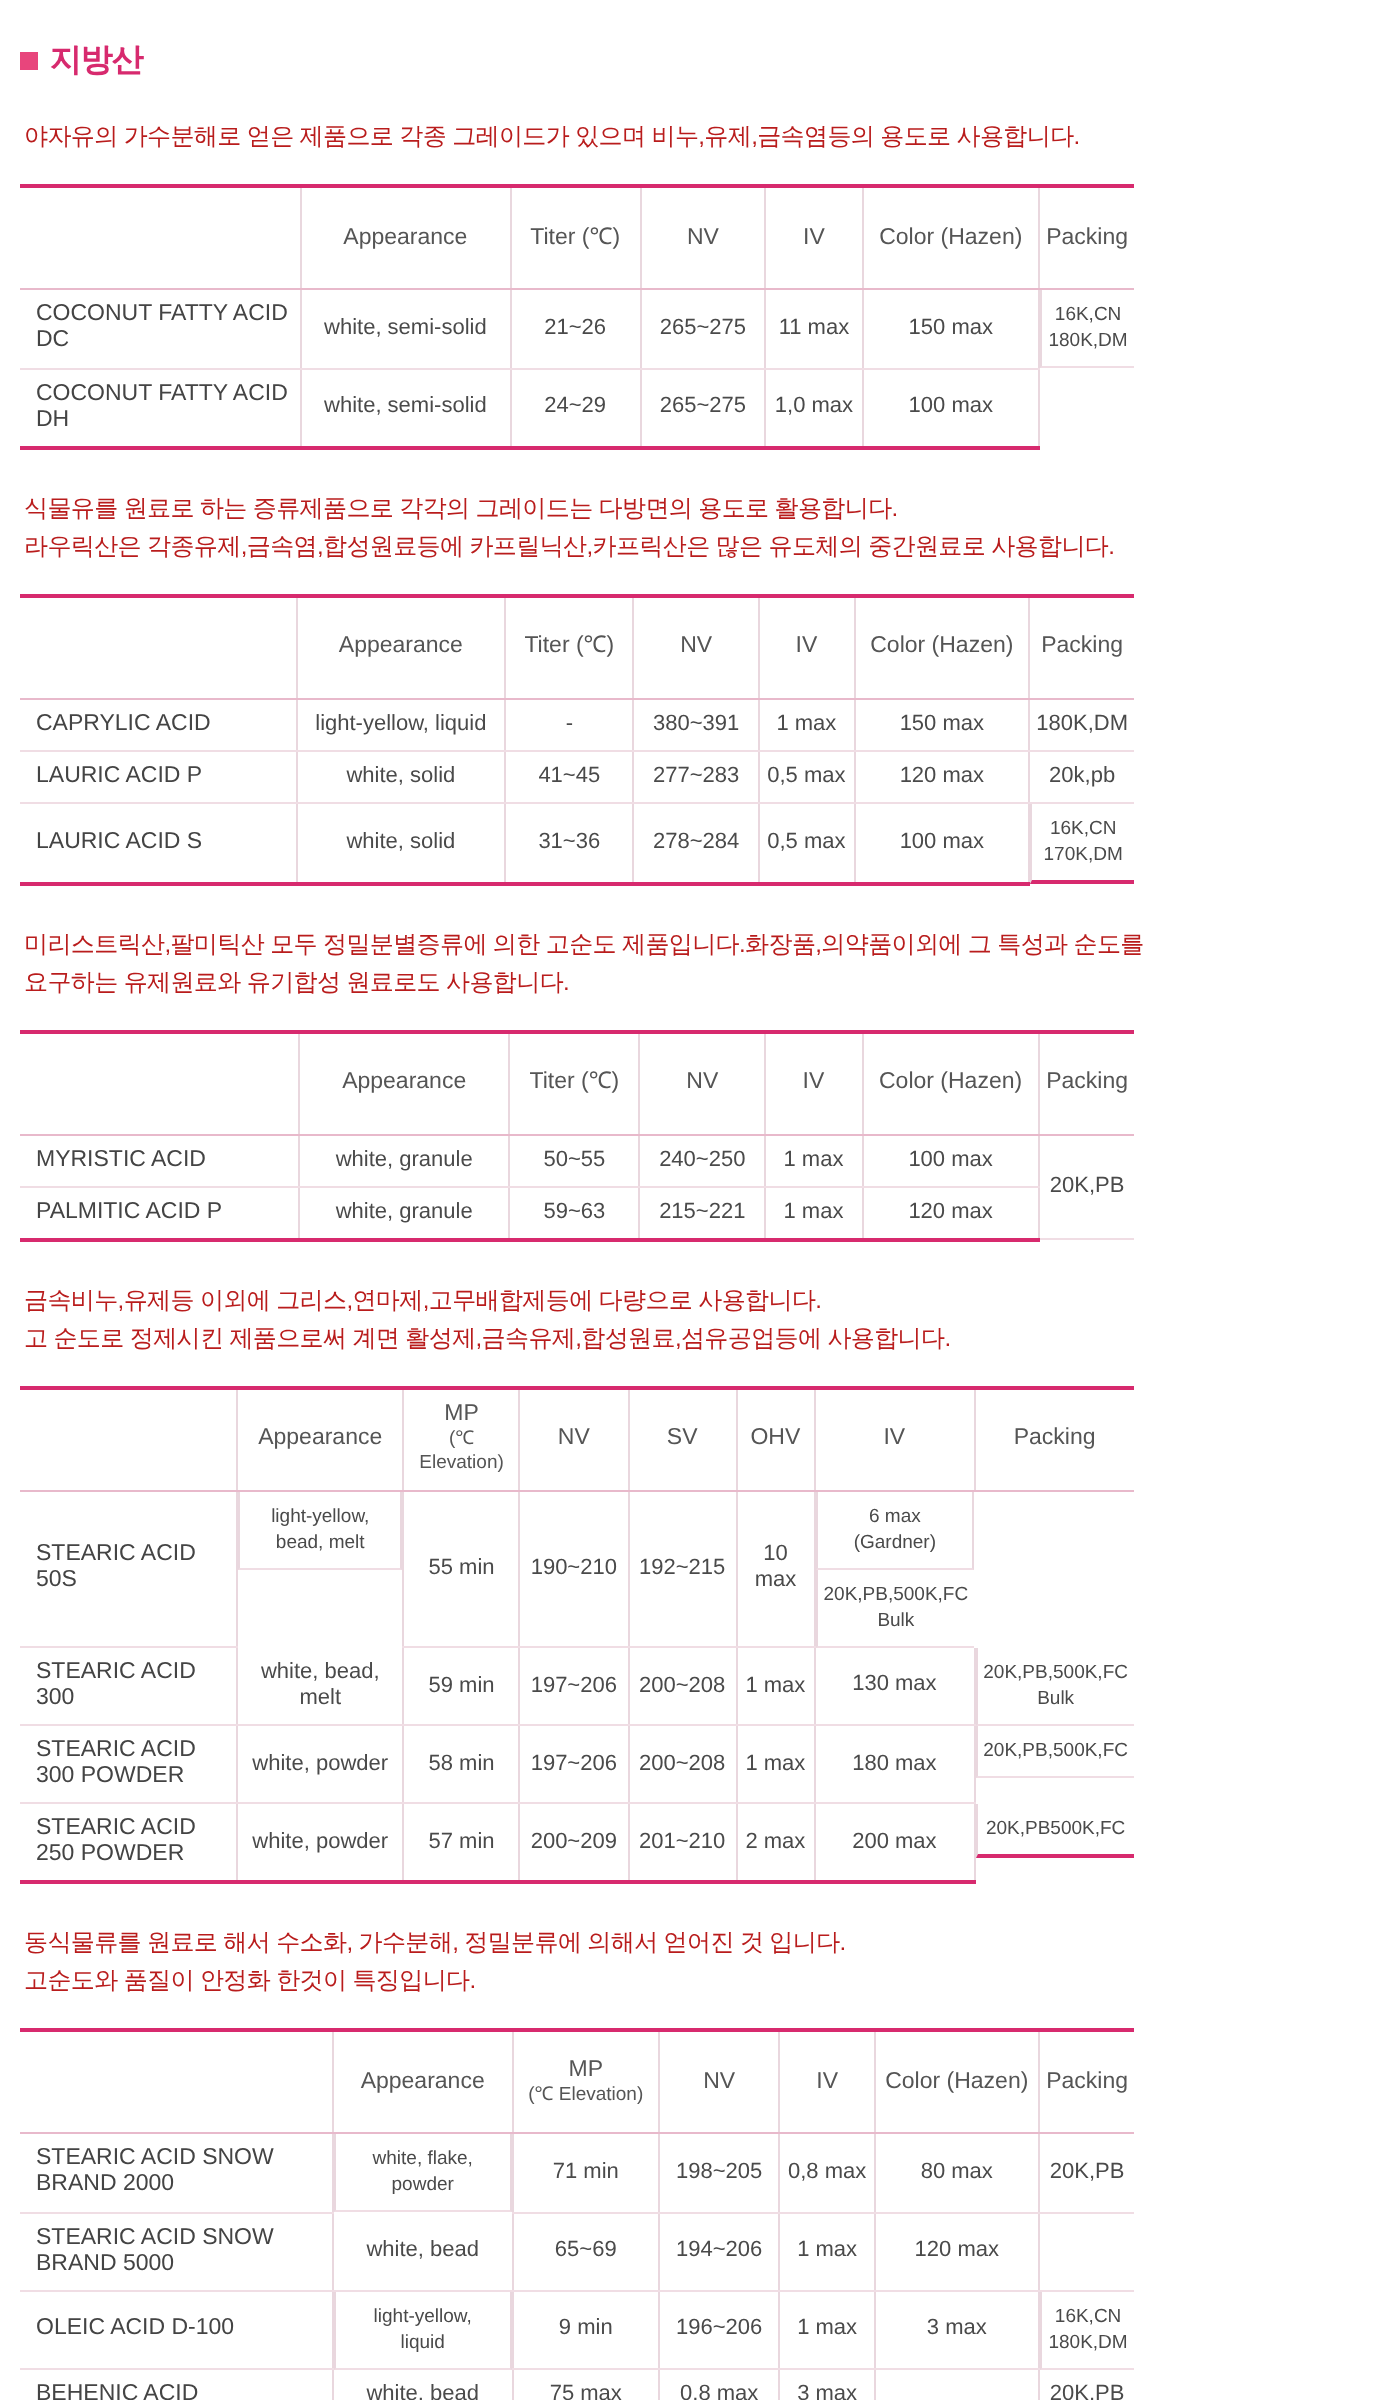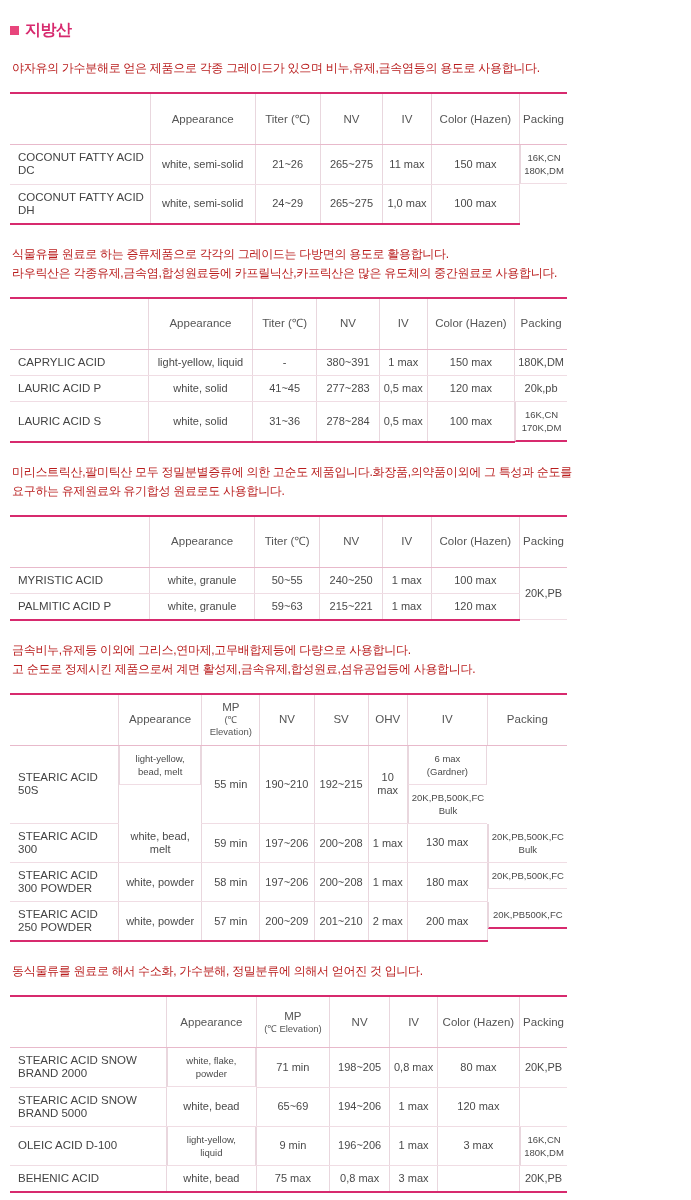--- a/index.html
+++ b/index.html
@@ -290,20 +290,21 @@
         <td>201~210</td>
         <td>2 max</td>
         <td>200 max</td>
         <td class="last sub">20K,PB500K,FC</td>
       </tr>
     </tbody>
   </table>
 
   <div class="desc">
     <div>동식물류를 원료로 해서 수소화, 가수분해, 정밀분류에 의해서 얻어진 것 입니다.</div>
+    <div>고순도와 품질이 안정화 한것이 특징입니다.</div>
   </div>
   <table class="pt">
     <thead>
       <tr>
         <th class="name-h" style="width:206px"></th>
         <th style="width:96px">Appearance</th>
         <th style="width:80px">
           <span>MP</span>
           <span class="sub">(℃ Elevation)</span>
         </th>

